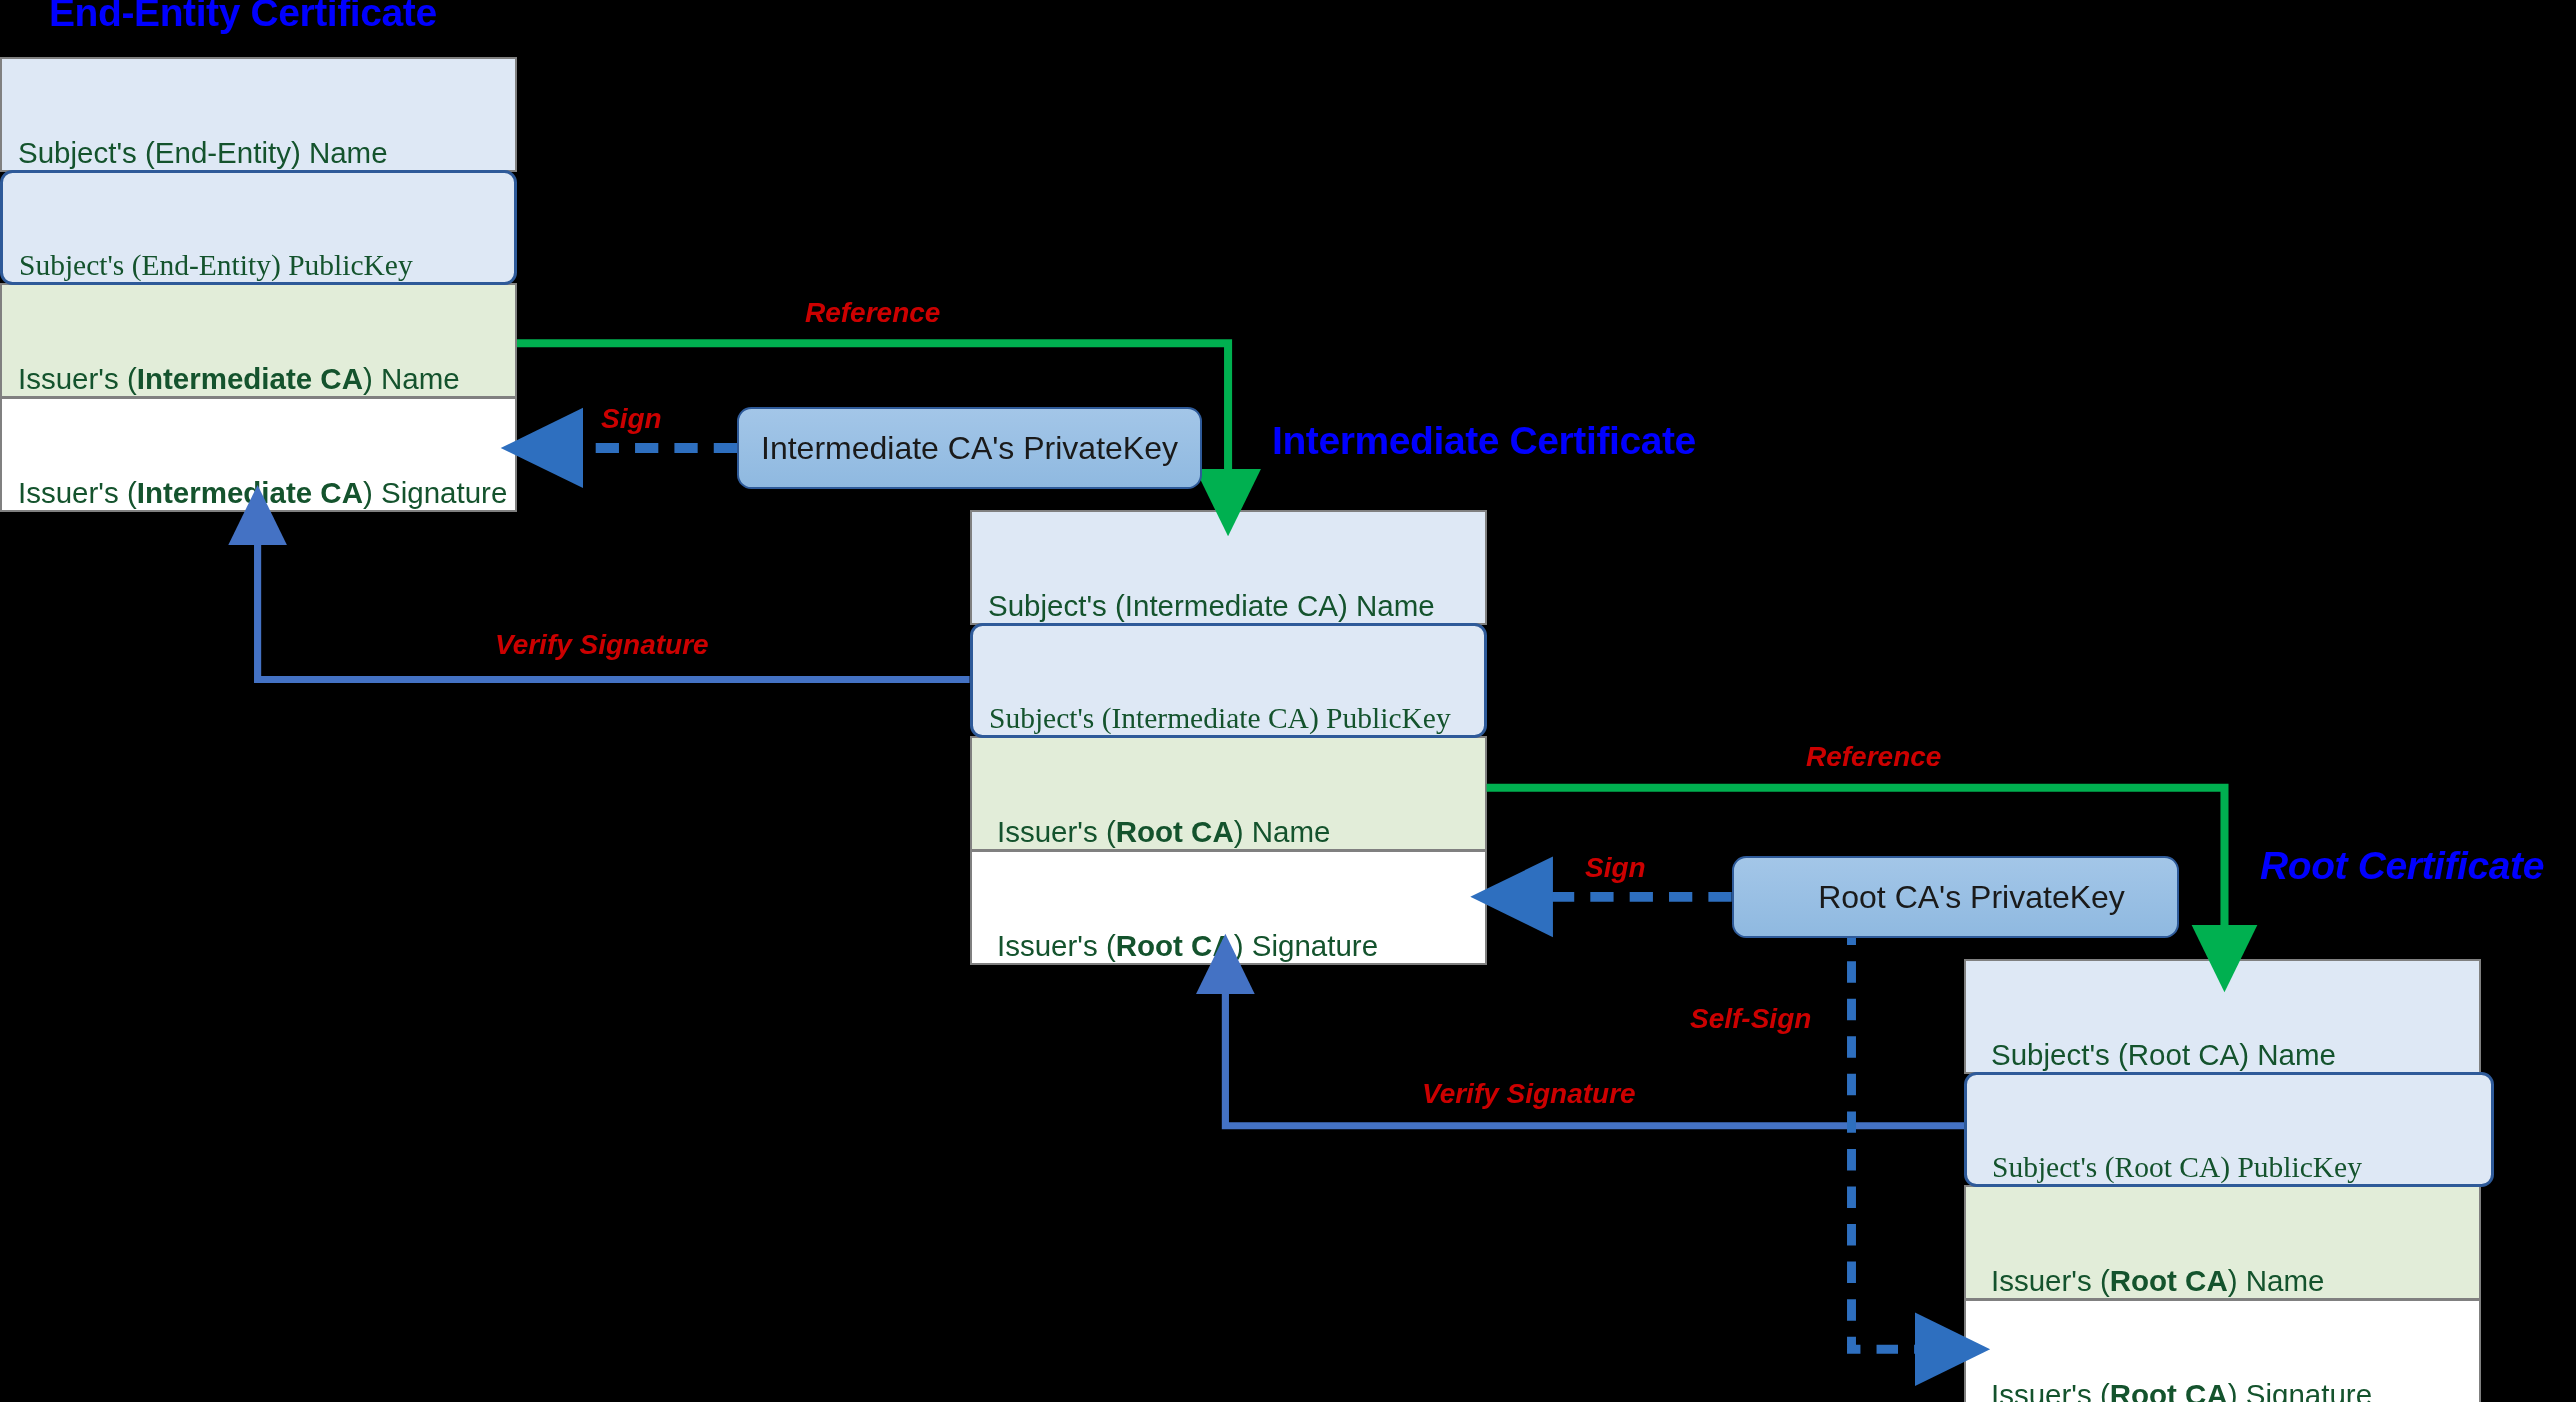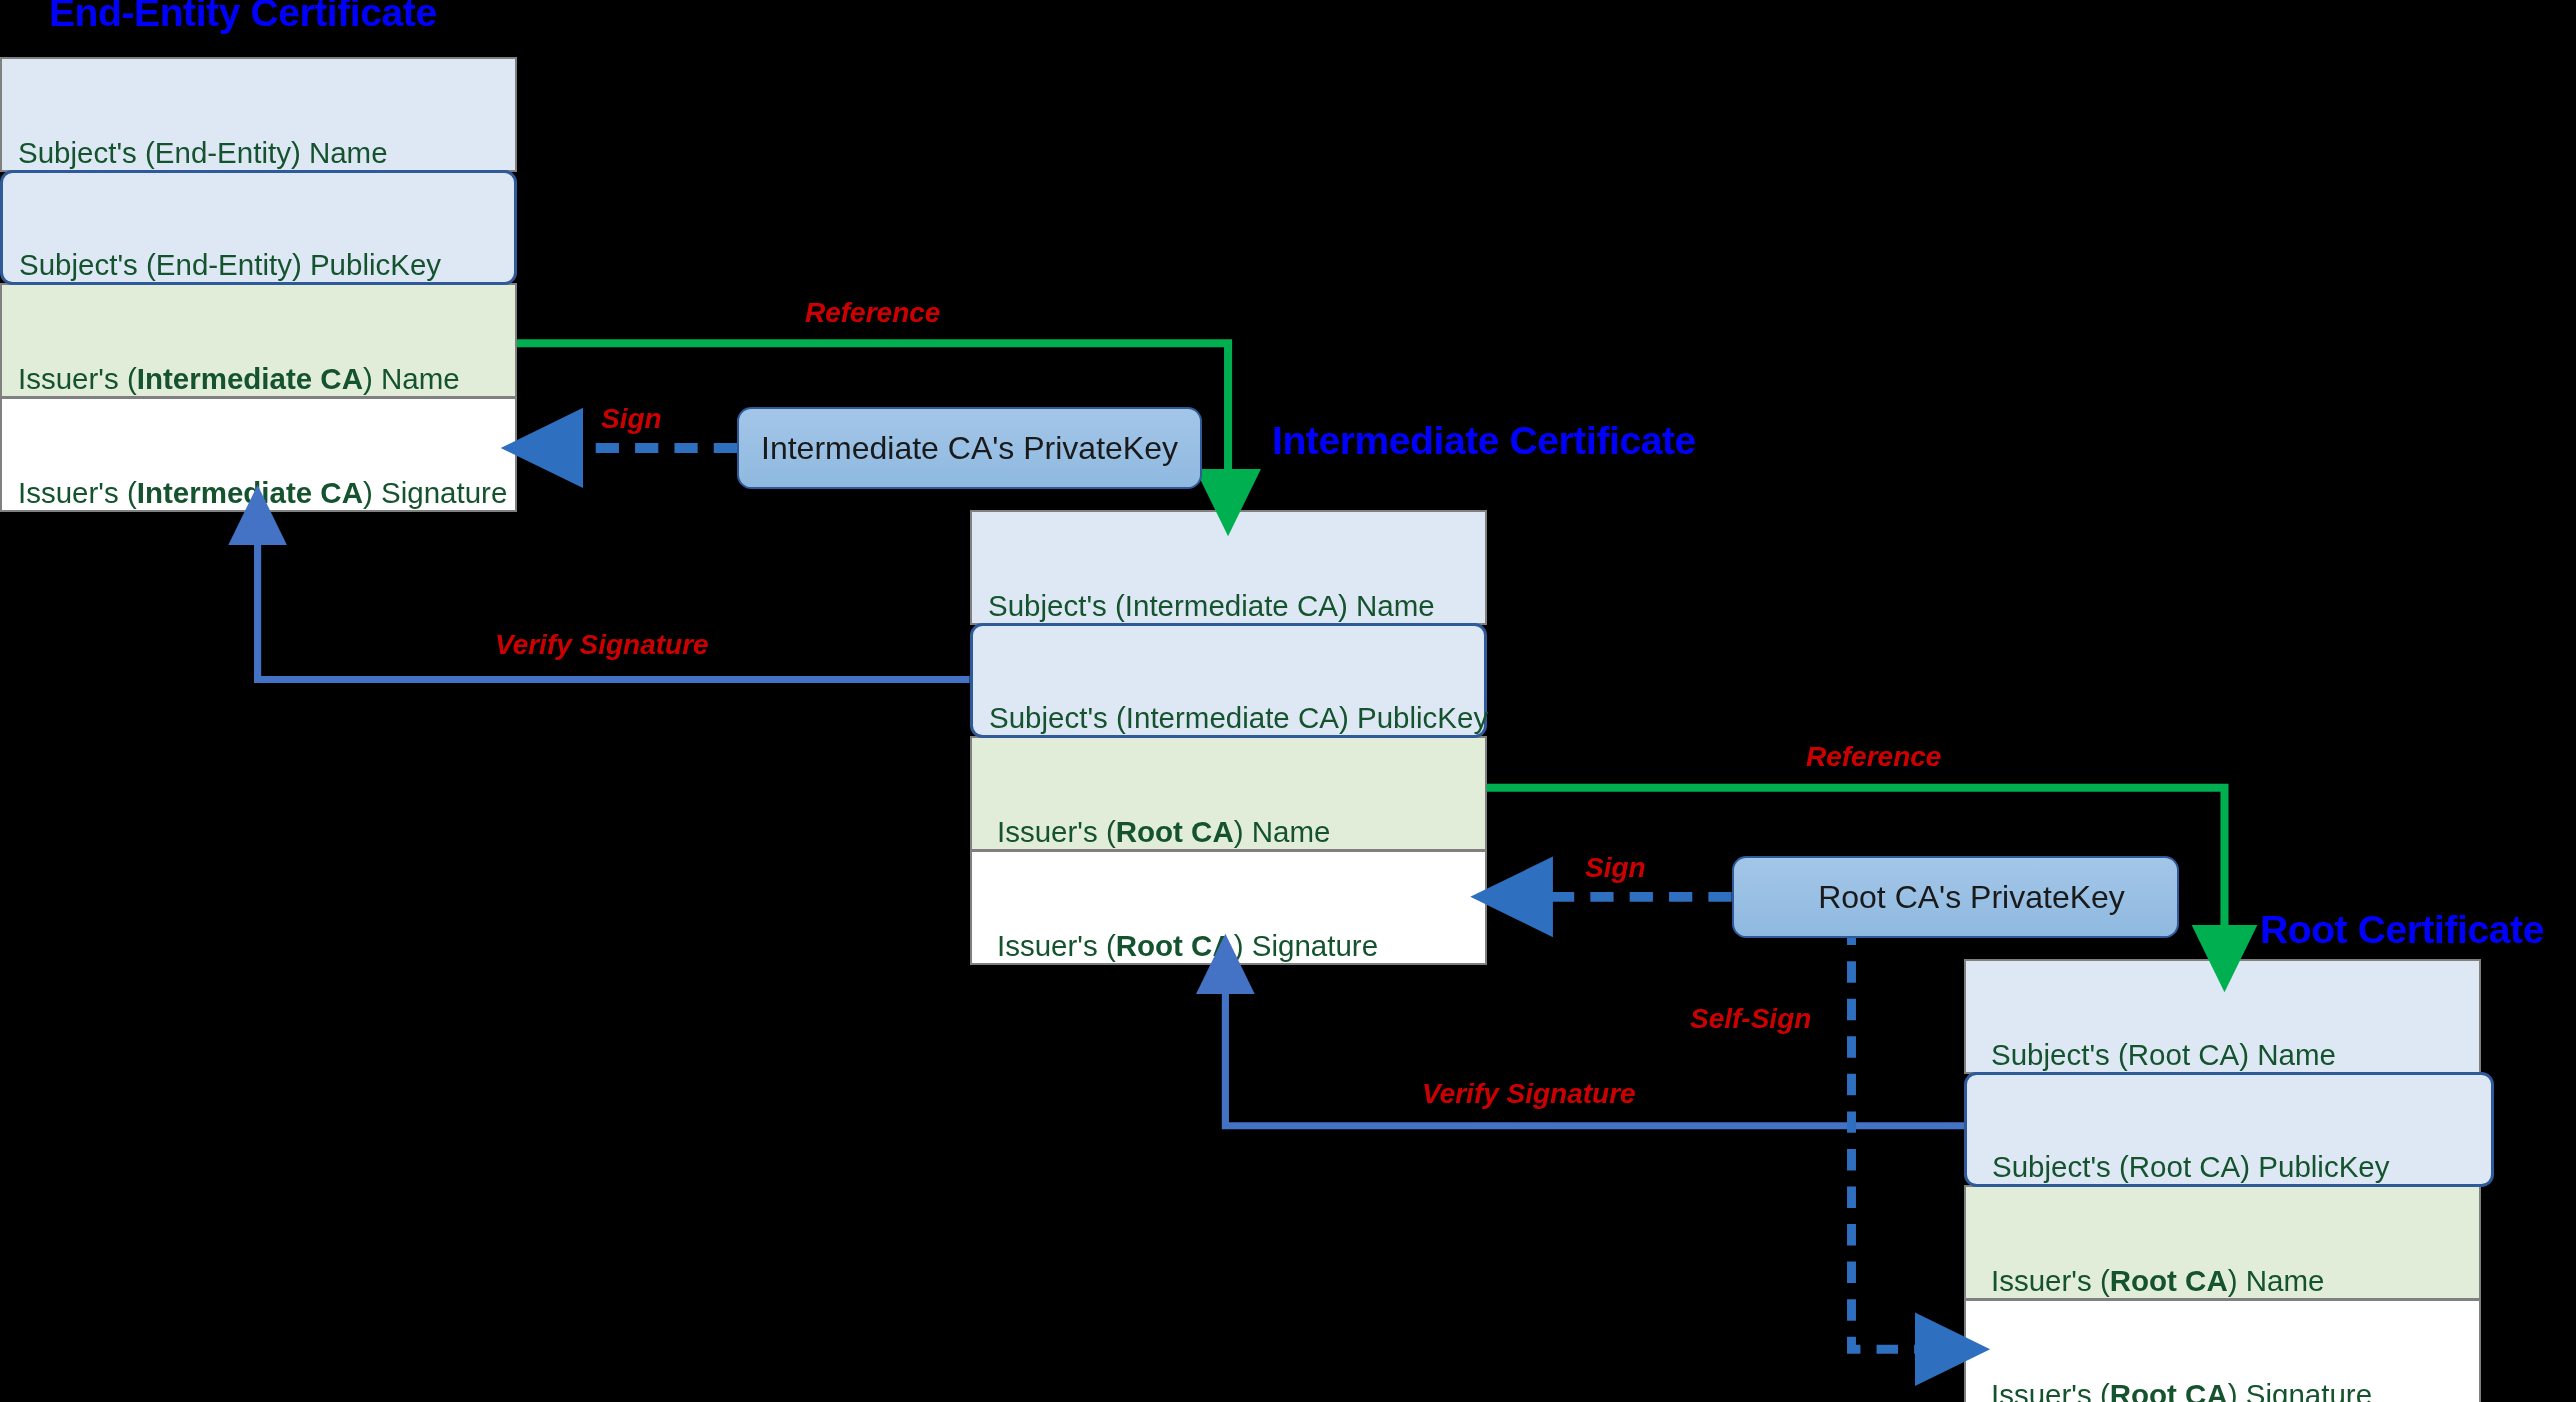--- a/index.html
+++ b/index.html
@@ -44,20 +44,21 @@
   }
   .row-name {
     background: #DEE8F5;
     border: 2.7px solid #808080;
   }
   .row-pubkey {
     background: #DEE8F5;
     border: 3.6px solid #2E5A99;
     border-radius: 12.5px;
     z-index: 4;
+    font-family: Liberation Serif, serif;
   }
   .row-issuername {
     background: #E2EDD9;
     border: 2.7px solid #808080;
   }
   .row-issuersig {
     background: #FFFFFF;
     border: 2.7px solid #808080;
   }
   .row-text {
@@ -181,21 +182,21 @@
 
     <div class="cert-row row-issuersig" style="left:0px; top:340px; width:517px; height:115px;">
       <span class="row-text indent"><span>Issuer's (</span><b>Root CA</b><span>) Signature</span></span>
     </div>
   </div>
 
   <div class="privkey" style="left:1732px; top:856px; width:447px; height:82px;padding-left:32px;">
     <span>Root CA's PrivateKey</span>
   </div>
 
-  <div class="cert-title" style="left:2260px; top:908px;">Root Certificate</div>
+  <div class="cert-title" style="left:2260px; top:844px;font-style:italic;">Root Certificate</div>
 
   <div class="cert-box" style="left:1964px; top:959px; width:517px; height:453px;">
 
     <div class="cert-row row-name" style="left:0px; top:0px; width:517px; height:115px;">
       <span class="row-text indent">Subject's (Root CA) Name</span>
     </div>
 
     <div class="cert-row row-pubkey" style="left:0px; top:113px; width:530px; height:115px;">
       <span class="row-text indent">Subject's (Root CA) PublicKey</span>
     </div>

